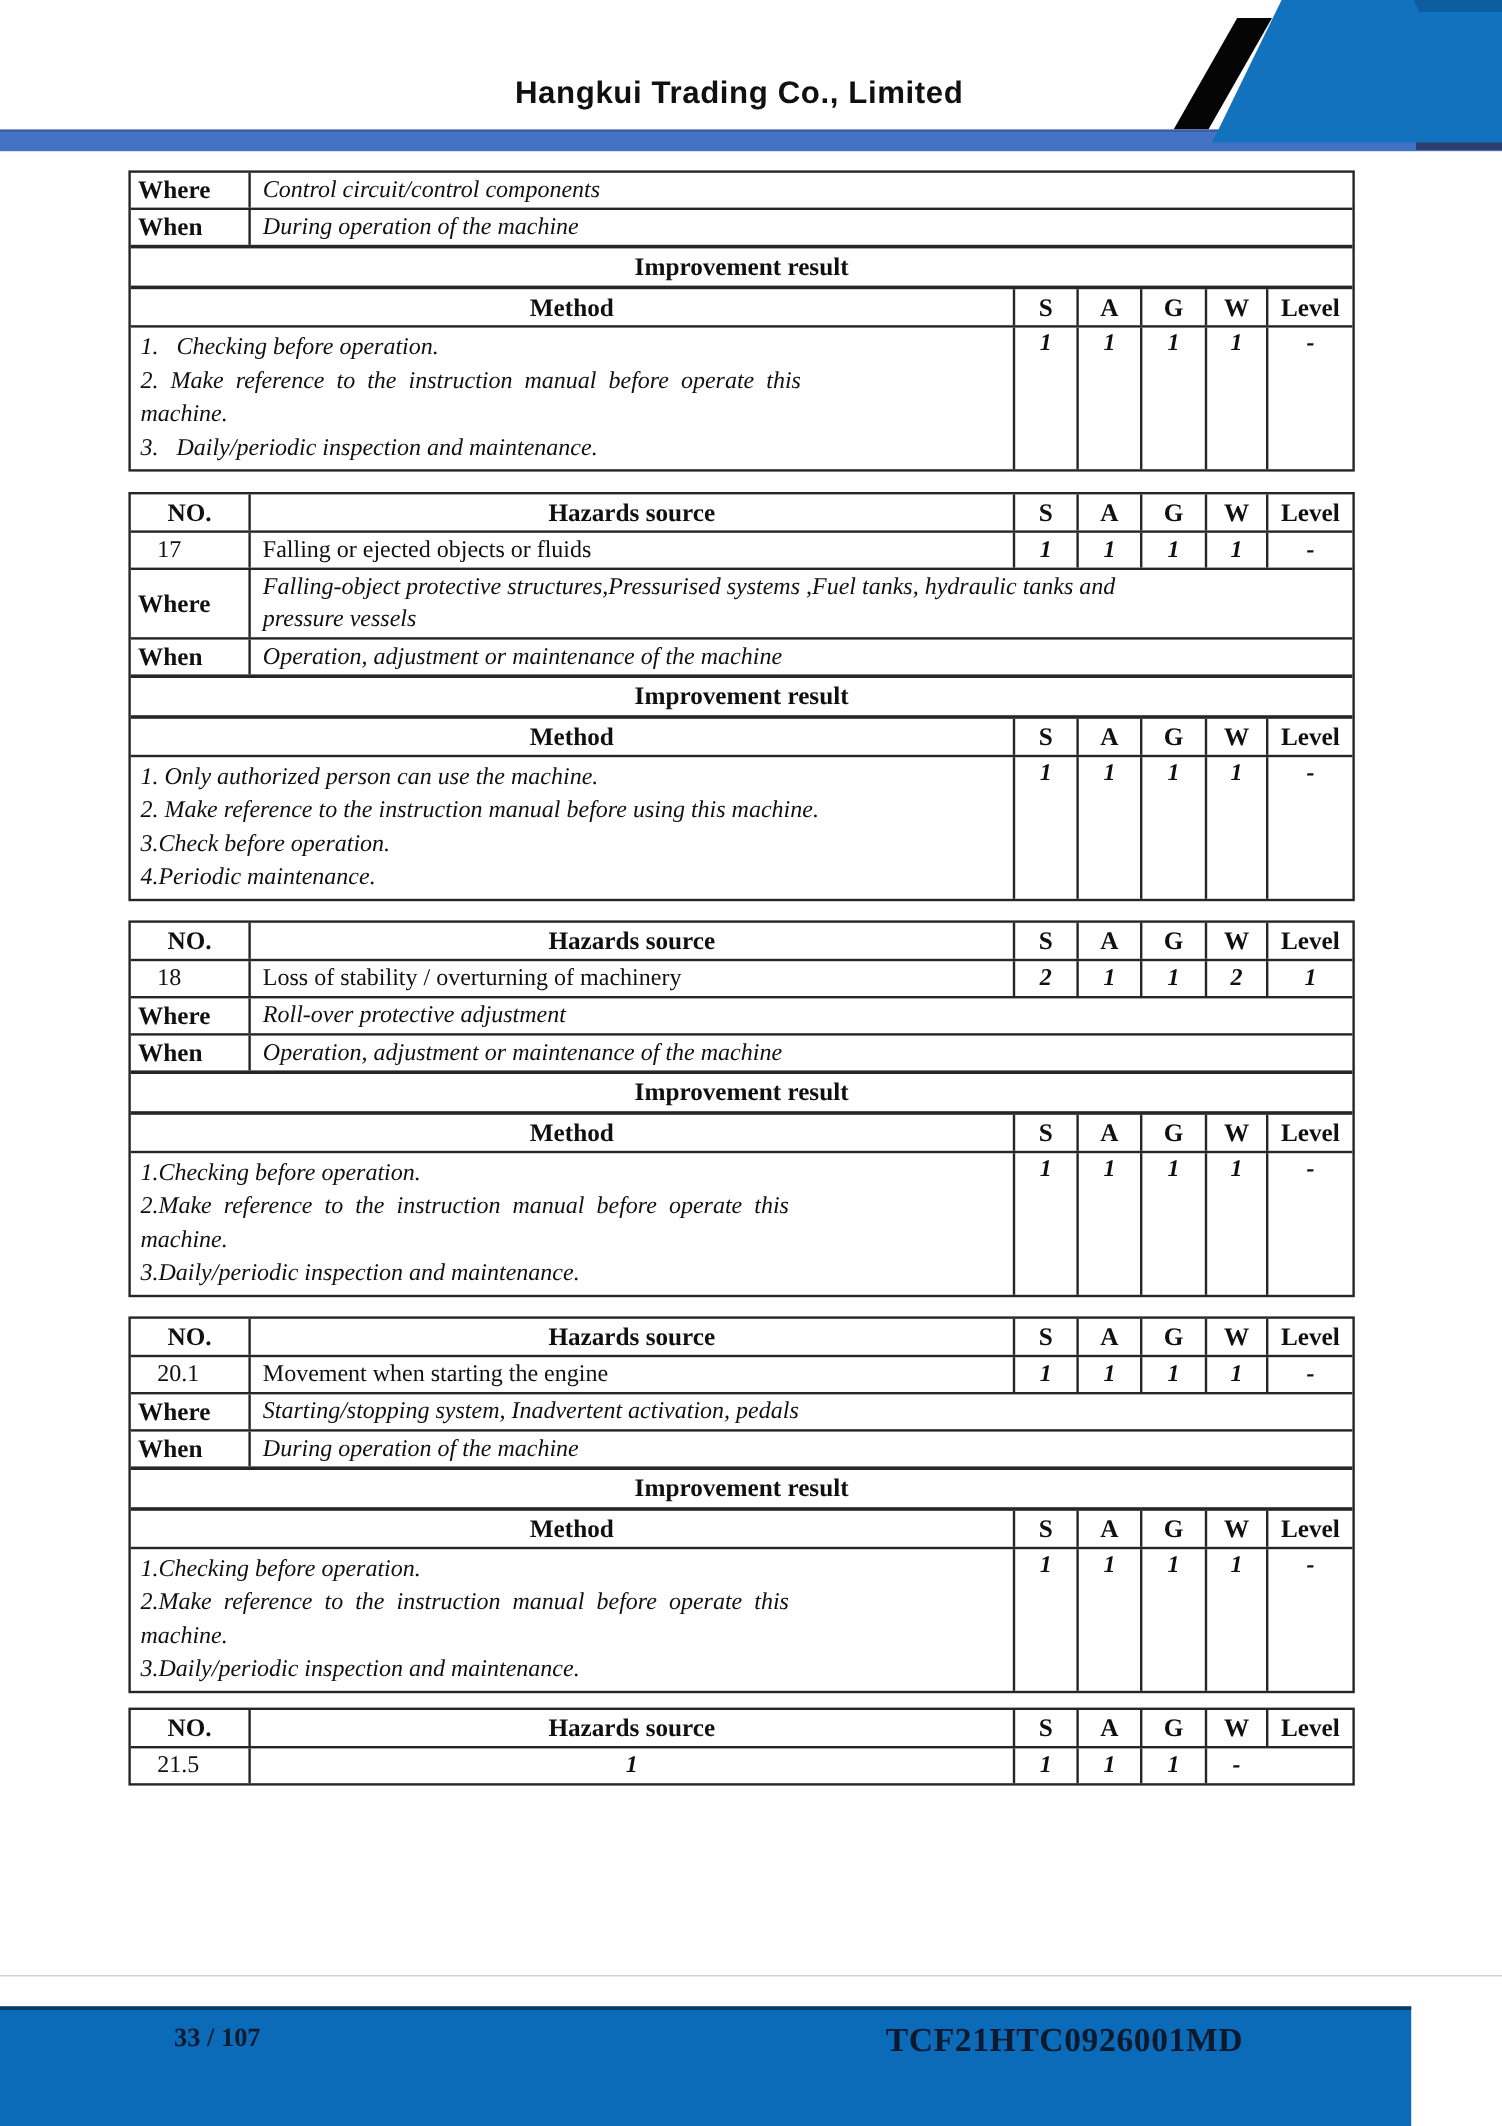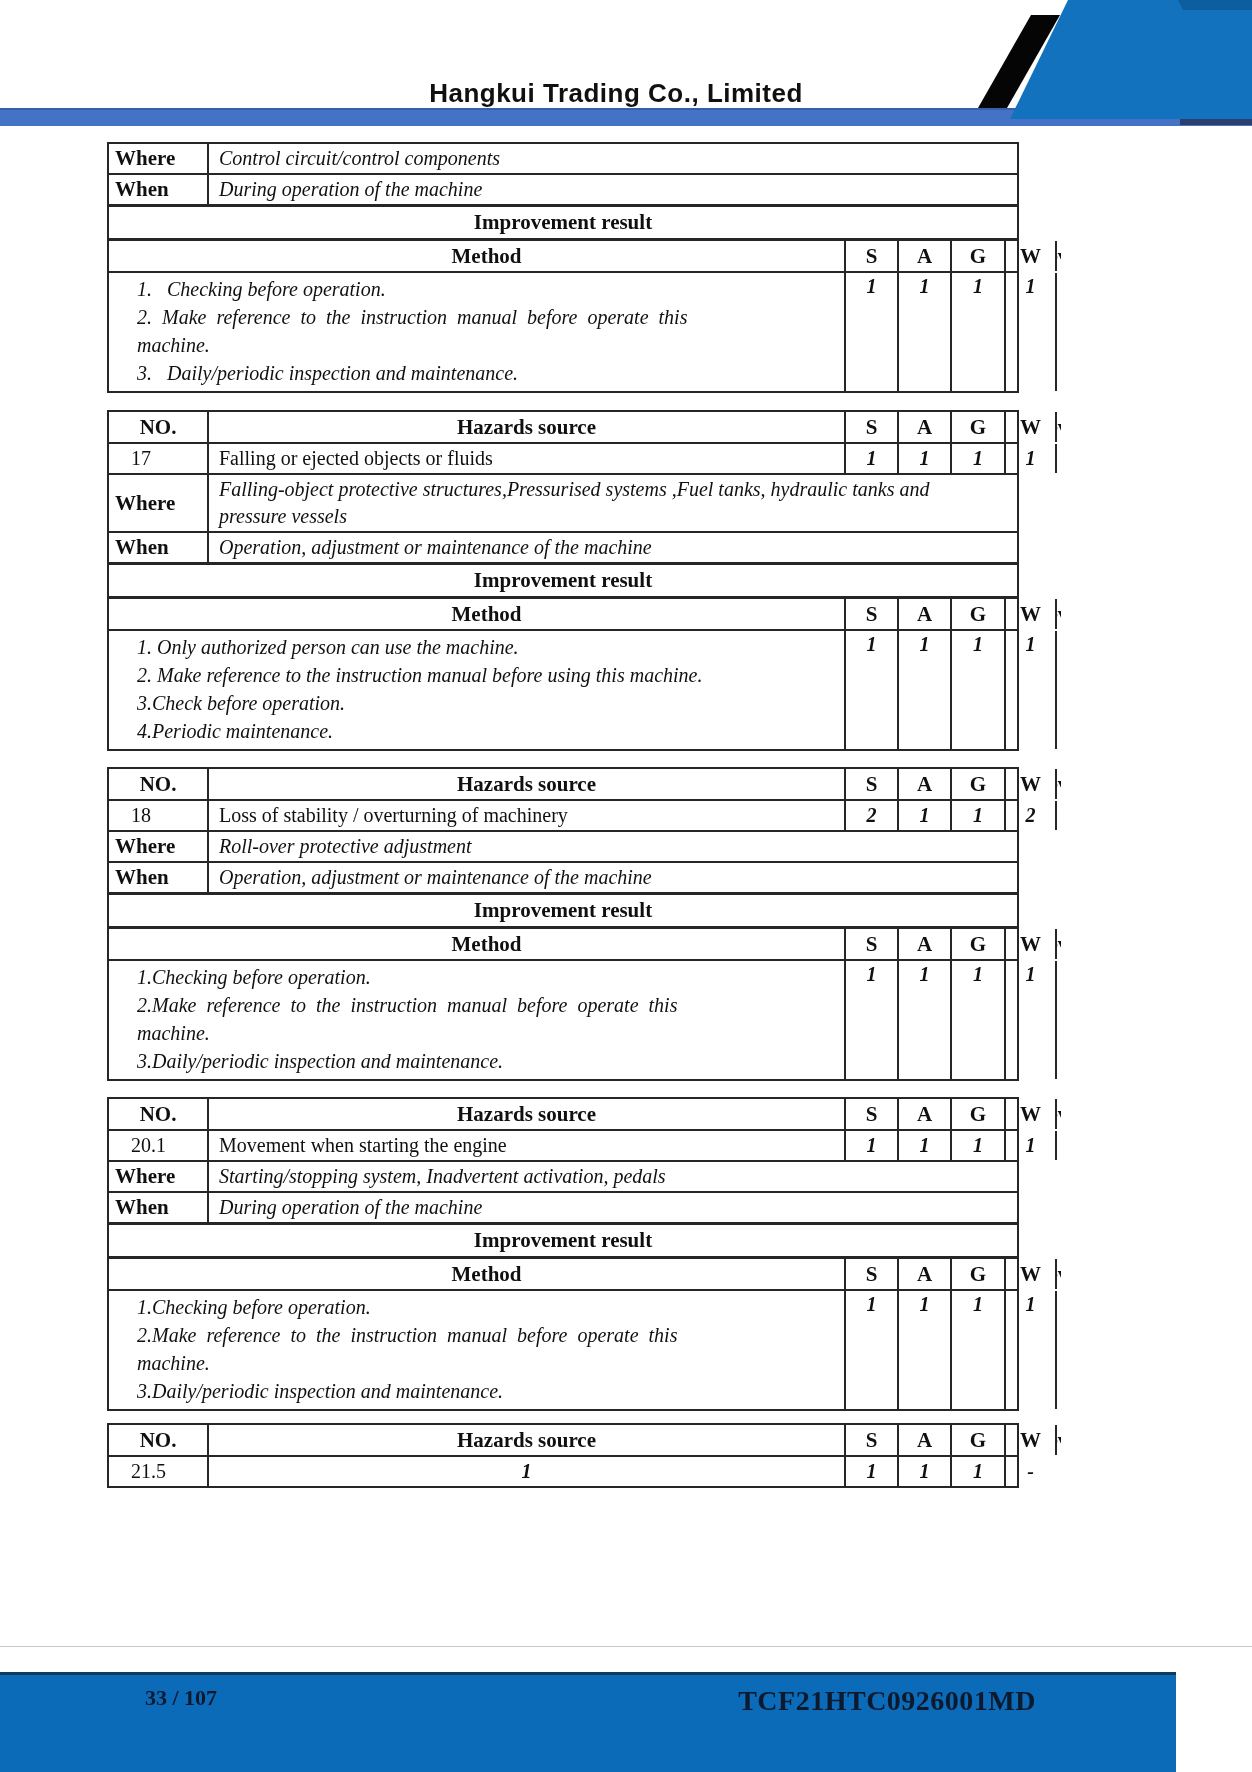--- a/index.html
+++ b/index.html
@@ -13,54 +13,54 @@
   }
   html,body{margin:0;padding:0;}
   body{
     width:1252px;height:1772px;position:relative;background:#ffffff;
     font-family:"Liberation Serif", serif;color:var(--txt);overflow:hidden;
   }
   
   .title{
     position:absolute;top:62px;left:107px;width:1018px;
     text-align:center;font-family:"Liberation Sans", sans-serif;
-    font-weight:bold;font-size:26px;letter-spacing:0.5px;margin-top:16px;
+    font-weight:bold;font-size:26px;letter-spacing:0.5px;
   }
   .topbar{position:absolute;top:108px;left:0;width:1252px;height:16px;background:var(--bar-blue);border-top:2px solid #3a5ea8;}
   .navy-strip{position:absolute;top:114px;left:1180px;width:72px;height:11px;background:var(--navy);}
   .blue-shape{
     position:absolute;top:0;left:950px;width:302px;height:119px;background:var(--shape-blue);
     clip-path:polygon(118px 0px, 302px 0px, 302px 119px, 60px 119px);
   }
   .corner-seam{
     position:absolute;top:0;left:1178px;width:74px;height:10px;background:#0d5e9e;
     clip-path:polygon(0px 0px, 74px 0px, 74px 10px, 5px 10px);
   }
   .black-slash{
     position:absolute;top:0;left:950px;width:130px;height:110px;background:#050505;
     clip-path:polygon(81px 15px, 110px 15px, 57px 108px, 28px 108px);
   }
   
   .tables-area{position:absolute;top:0;left:107px;width:1022px;}
   .htable{
-    position:absolute;left:0;width:912px;border:2px solid var(--bd);
+    position:absolute;left:0;width:1022px;border:2px solid var(--bd);
     background:#fff;box-sizing:border-box;font-size:20px;
   }
   .r{display:grid;}
   .htable .r + .r{border-top:2px solid var(--bd);}
   .htable .r.thick{border-top:3px solid var(--bd);}
   .g7{grid-template-columns:98px 637px 53px 53px 54px 51px 1fr;}
   .g2{grid-template-columns:98px 1fr;}
   .g1{grid-template-columns:1fr;}
   .c{
     display:flex;align-items:center;box-sizing:border-box;
     min-height:29px;overflow:hidden;
   }
   .r .c + .c{border-left:2px solid var(--bd);}
-  .sp2{grid-column:span 2;margin-left:20px;}
+  .sp2{grid-column:span 2;}
   .lab{font-weight:bold;padding:1px 4px 1px 6px;font-size:21px;}
   .val{font-style:italic;padding:1px 4px 1px 10px;white-space:pre-wrap;line-height:27px;}
   .spanhead{font-weight:bold;justify-content:center;text-align:center;font-size:21px;min-height:31px;}
   .hc{font-weight:bold;justify-content:center;text-align:center;font-size:21px;min-height:30px;padding:0 2px;}
   .no{padding-left:22px;}
   .htext{padding-left:10px;}
   .vals{font-weight:bold;font-style:italic;justify-content:center;font-size:20px;}
   .topv{align-items:flex-start;padding-top:2px;}
   .mbody{display:block;font-style:italic;padding:2px 8px 4px 8px;border-radius:32px;}
   .mbody div{line-height:28px;white-space:pre-wrap;}

